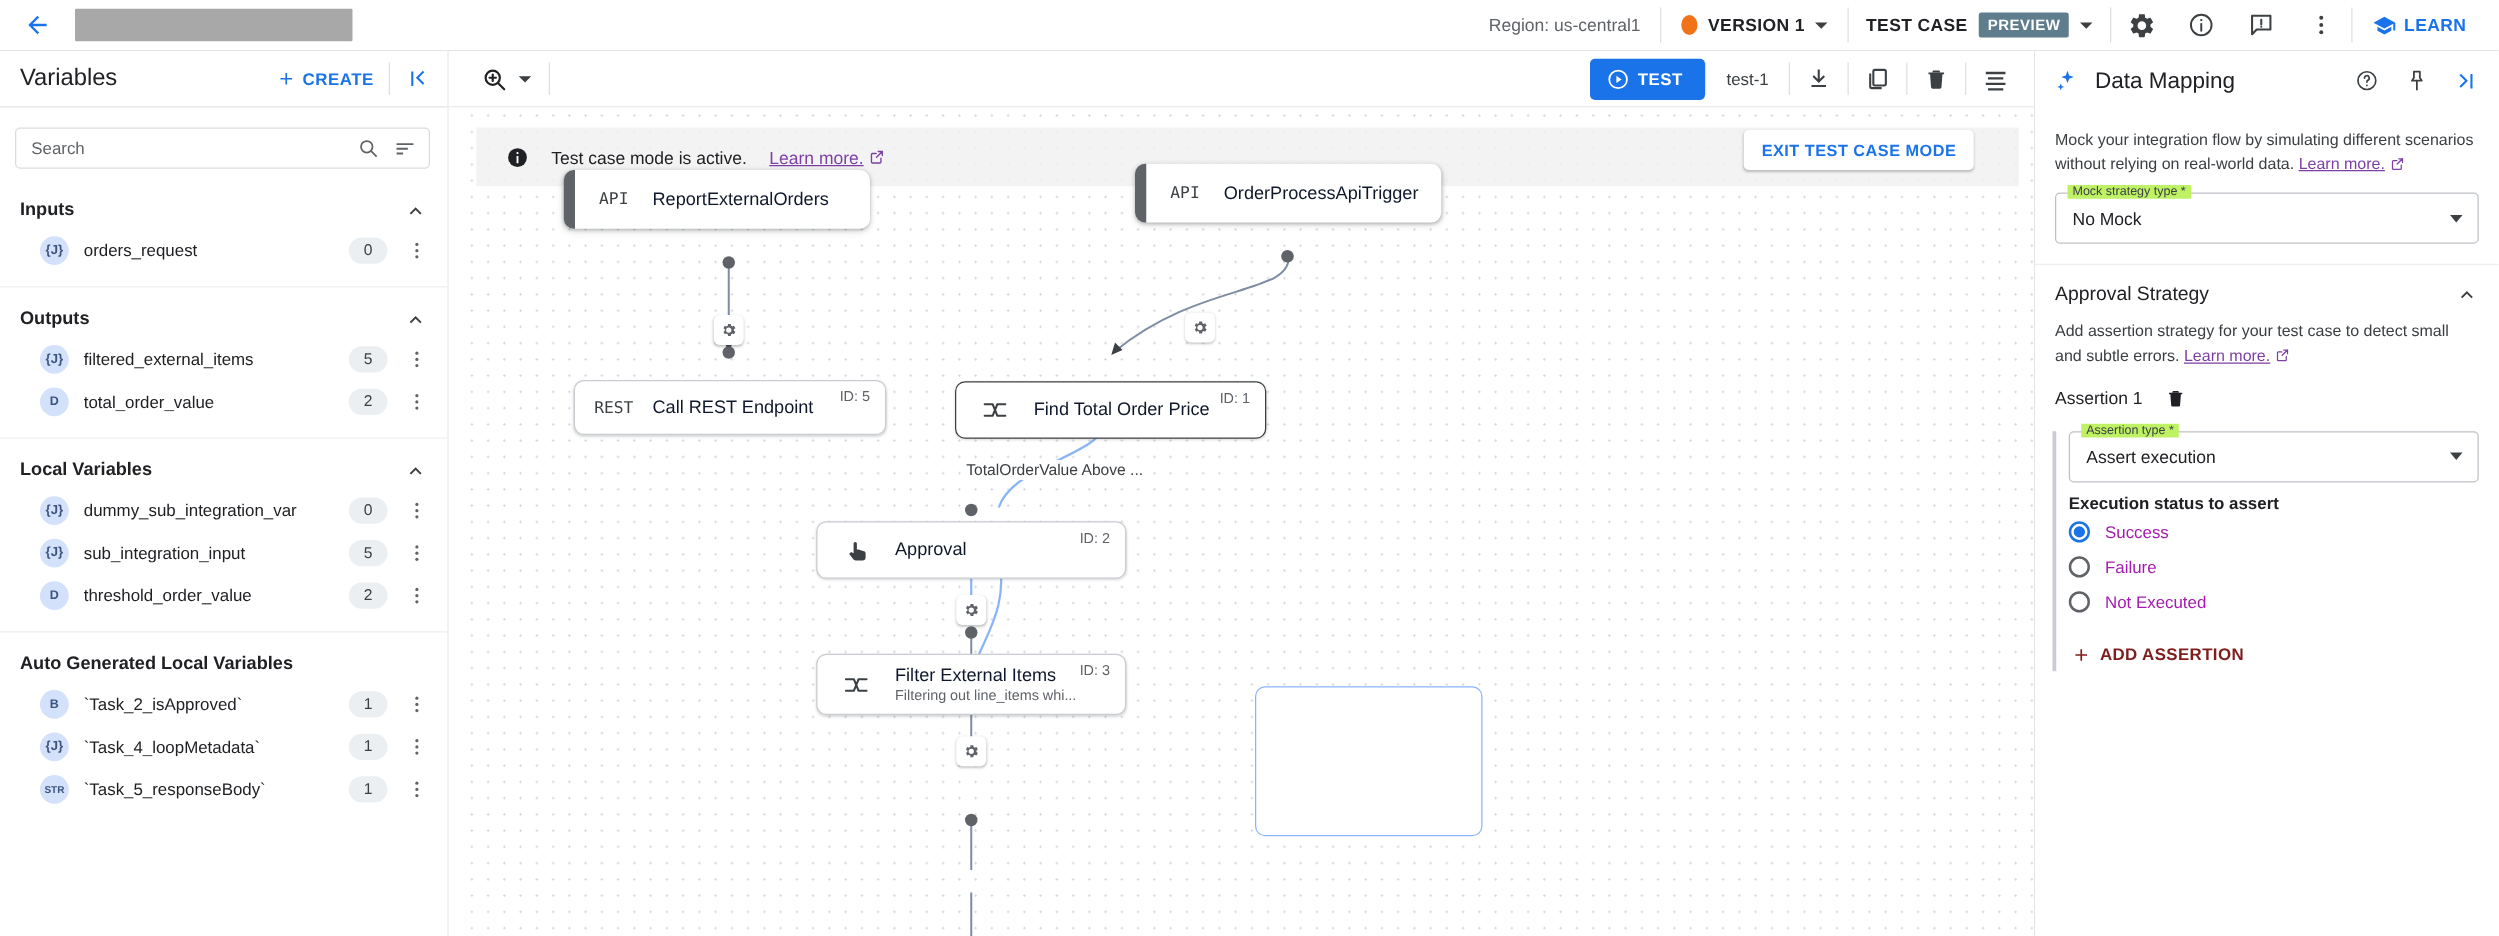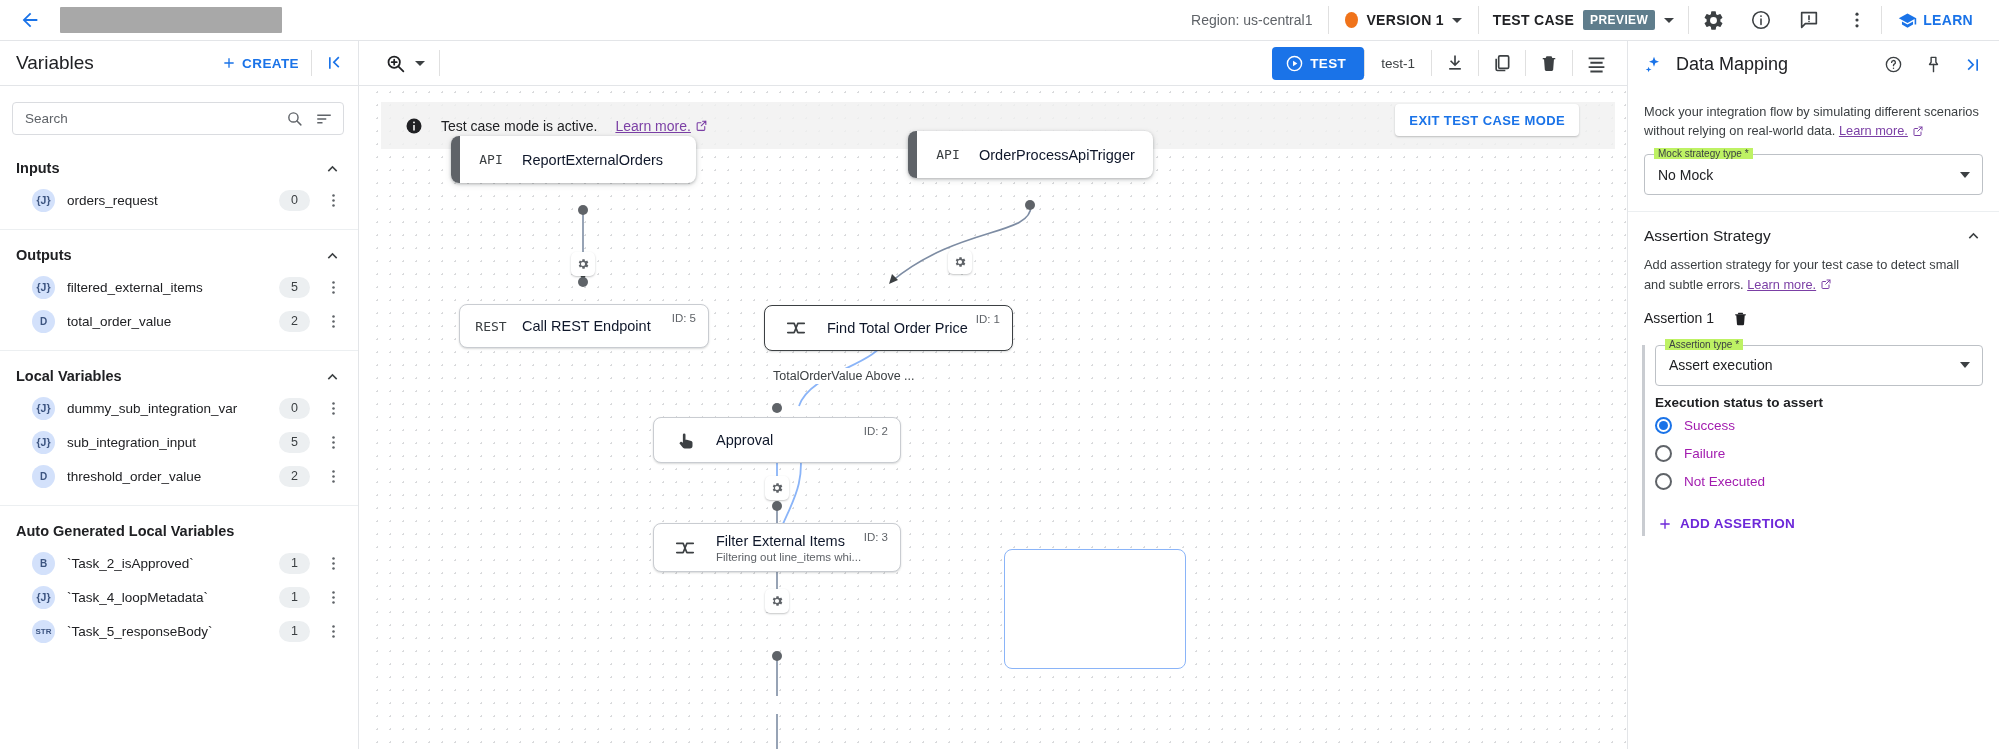--- a/index.html
+++ b/index.html
@@ -168,21 +168,21 @@
   .radio-label { font-size: 13.5px; color: #202124; margin: 9px 0 2px 0; font-weight: bold; }
   .radio-row { display: flex; align-items: center; gap: 12px; height: 24px; margin: 4px 0; }
   .radio {
     width: 17px; height: 17px; border-radius: 50%; border: 2px solid #5f6368; flex: 0 0 17px;
     display: flex; align-items: center; justify-content: center;
   }
   .radio.on { border-color: #1a73e8; }
   .radio.on::after { content: ""; width: 9px; height: 9px; border-radius: 50%; background: #1a73e8; }
   .radio-txt { font-size: 13.5px; color: #a21caf; }
   .add-assert {
-    display: inline-flex; align-items: center; gap: 7px; color: #6d28d9; font-size: 13.5px;
+    display: inline-flex; align-items: center; gap: 7px; color: #7f1d1d; font-size: 13.5px;
     font-weight: bold; letter-spacing: .3px; margin-top: 14px; padding: 4px 2px;
   }
   svg { display: block; }
 </style>
 </head>
 <body>
 
 <div class="app">
 
   <div class="topbar">
@@ -671,21 +671,21 @@
           </div>
           <div class="field">
             <span class="flabel">Mock strategy type *</span>
             <span class="fval">No Mock</span>
             <span class="fcaret"></span>
           </div>
         </div>
 
         <div class="rp-sec" style="border-bottom:none;">
           <div class="sec-head">
-            <span class="sec-title">Assertion Strategy</span>
+            <span class="sec-title">Approval Strategy</span>
             <span class="chev">
               <svg width="19" height="19" viewBox="0 0 24 24" fill="currentColor">
                   <path d="M12 8.6l6 6-1.4 1.4L12 11.4 7.4 16 6 14.6z"></path>
                 </svg>
             </span>
           </div>
           <div class="rp-desc">
             <span>Add assertion strategy for your test case to detect small and subtle errors.</span>
             <span class="lnk">
               <span>Learn more.</span>

